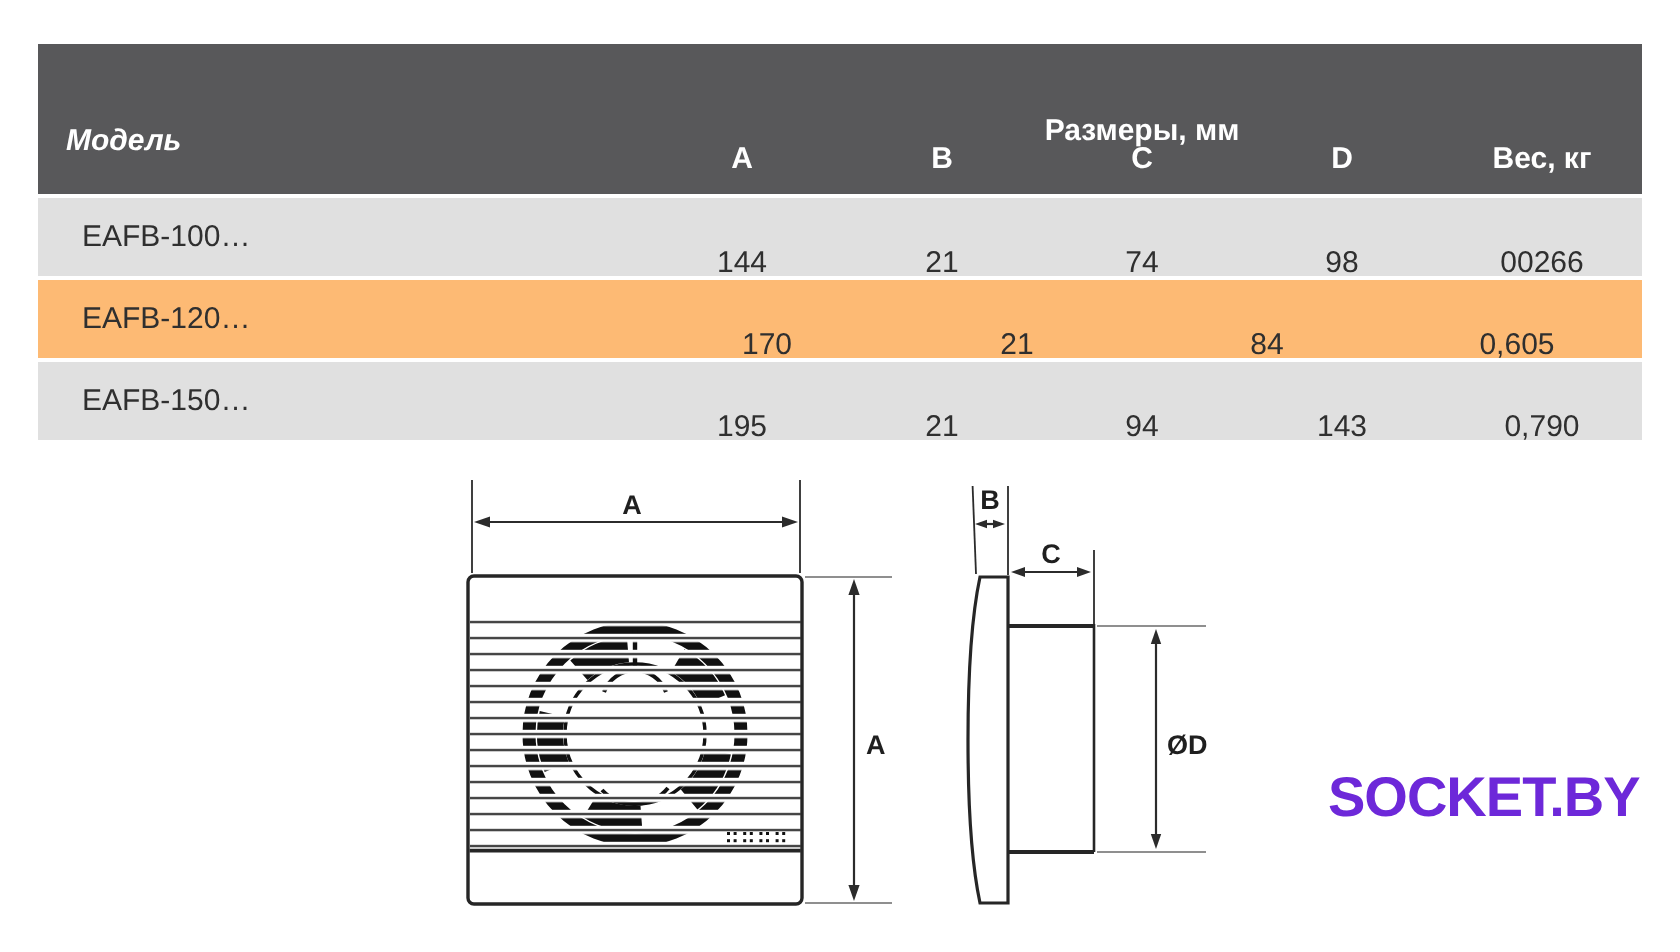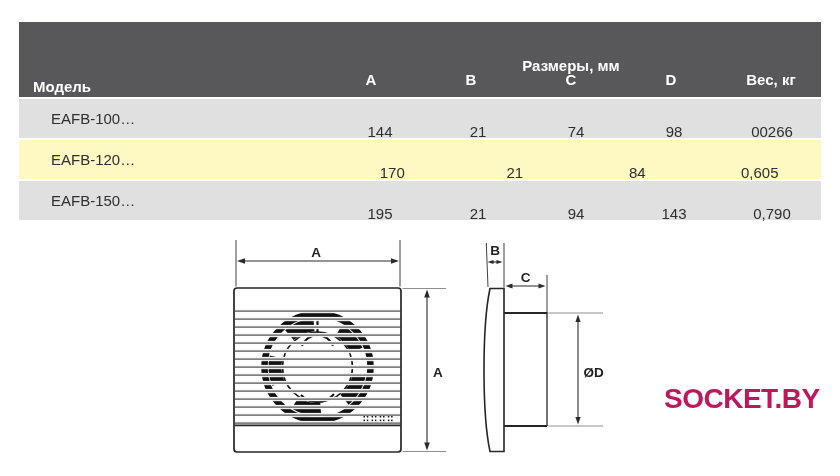--- a/index.html
+++ b/index.html
@@ -8,41 +8,41 @@
     font-family:"Liberation Sans", sans-serif; position:relative;
   }
   .page { position:absolute; inset:0; }
 
   
   .spec-table { position:absolute; left:19px; top:22px; width:802px; }
   .thead {
     position:relative; height:75px; background:#58585a; color:#ffffff;
     font-size:15px; font-weight:700;
   }
-  .model-h { position:absolute; left:14px; top:16px; height:97px; display:flex; align-items:center; }
+  .model-h { position:absolute; left:14px; top:0; height:97px; display:flex; align-items:center;font-style:italic; }
   .sizes-h { position:absolute; left:302px; right:0; top:11px; text-align:center;margin-top:24px; }
   .cols    { position:absolute; left:302px; right:0; bottom:9px; display:flex; }
   .cols div{ flex:1; text-align:center; }
   .trow {
     display:flex; align-items:center; height:39px; margin-top:2px;
     background:#e0e0e0; font-size:15px; color:#2f2f2f;
   }
-  .trow.alt { background:#fef9c3; }
-  .trow .model { width:302px; padding-left:22px; box-sizing:border-box;margin-left:10px; }
+  .trow.alt { background:#fdba74; }
+  .trow .model { width:302px; padding-left:22px; box-sizing:border-box; }
   .trow .val   { flex:1; text-align:center;margin-top:26px; }
 
   
   .drawing-svg { position:absolute; left:0; top:230px; }
   .dimtext { font-family:"Liberation Sans", sans-serif; font-size:13.5px; font-weight:600; fill:#1f1f1f; }
 
   
   .logo {
     position:absolute; left:664px; top:383px;
     font-size:28px; font-weight:800; letter-spacing:-0.5px;
-    color:#be185d; cursor:pointer;
+    color:#6d28d9; cursor:pointer;
   }
 </style>
 </head>
 <body>
 
 <div class="page">
 
   <div class="spec-table">
     <div class="thead">
       <div class="model-h">Модель</div>

